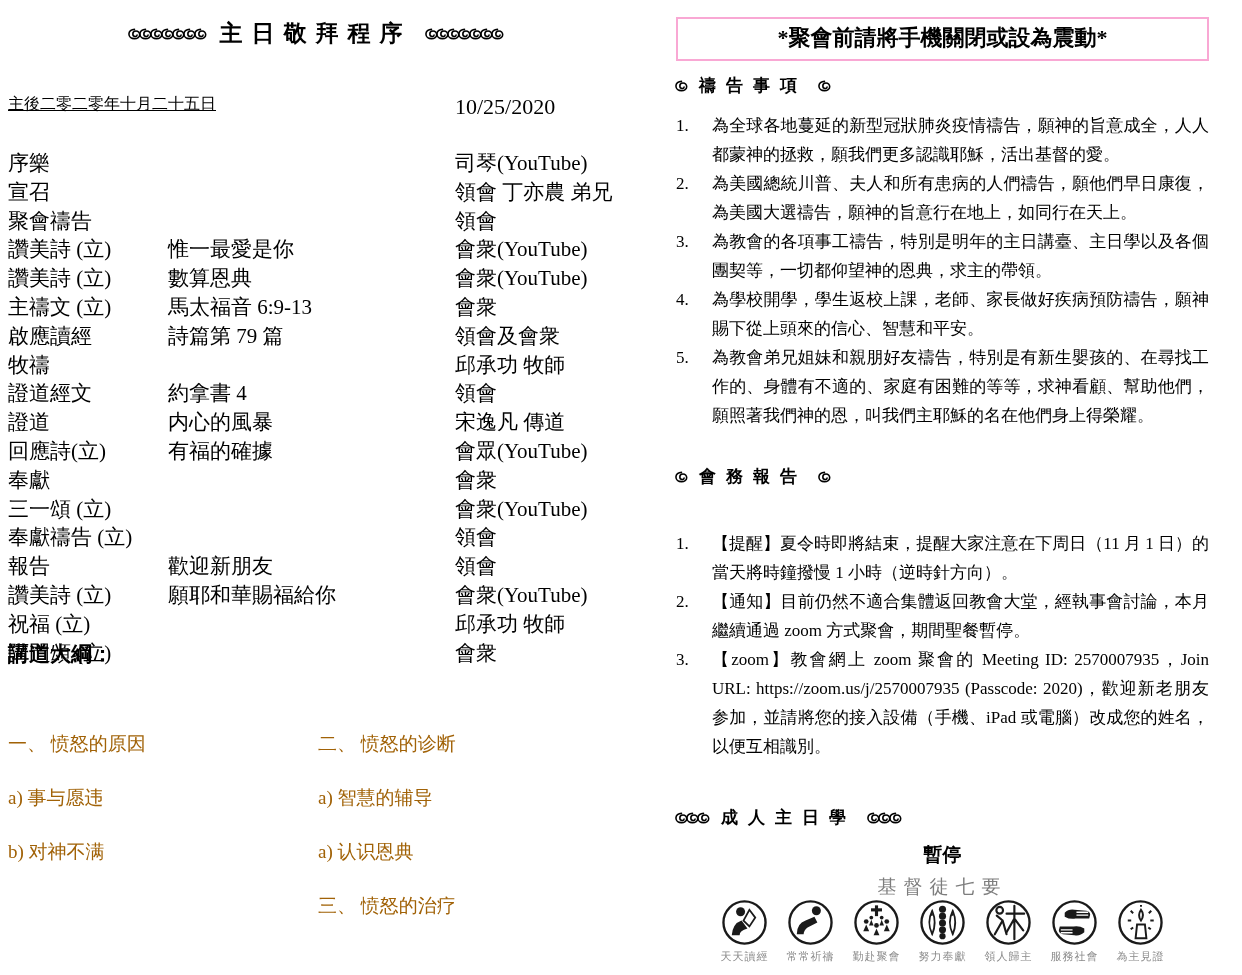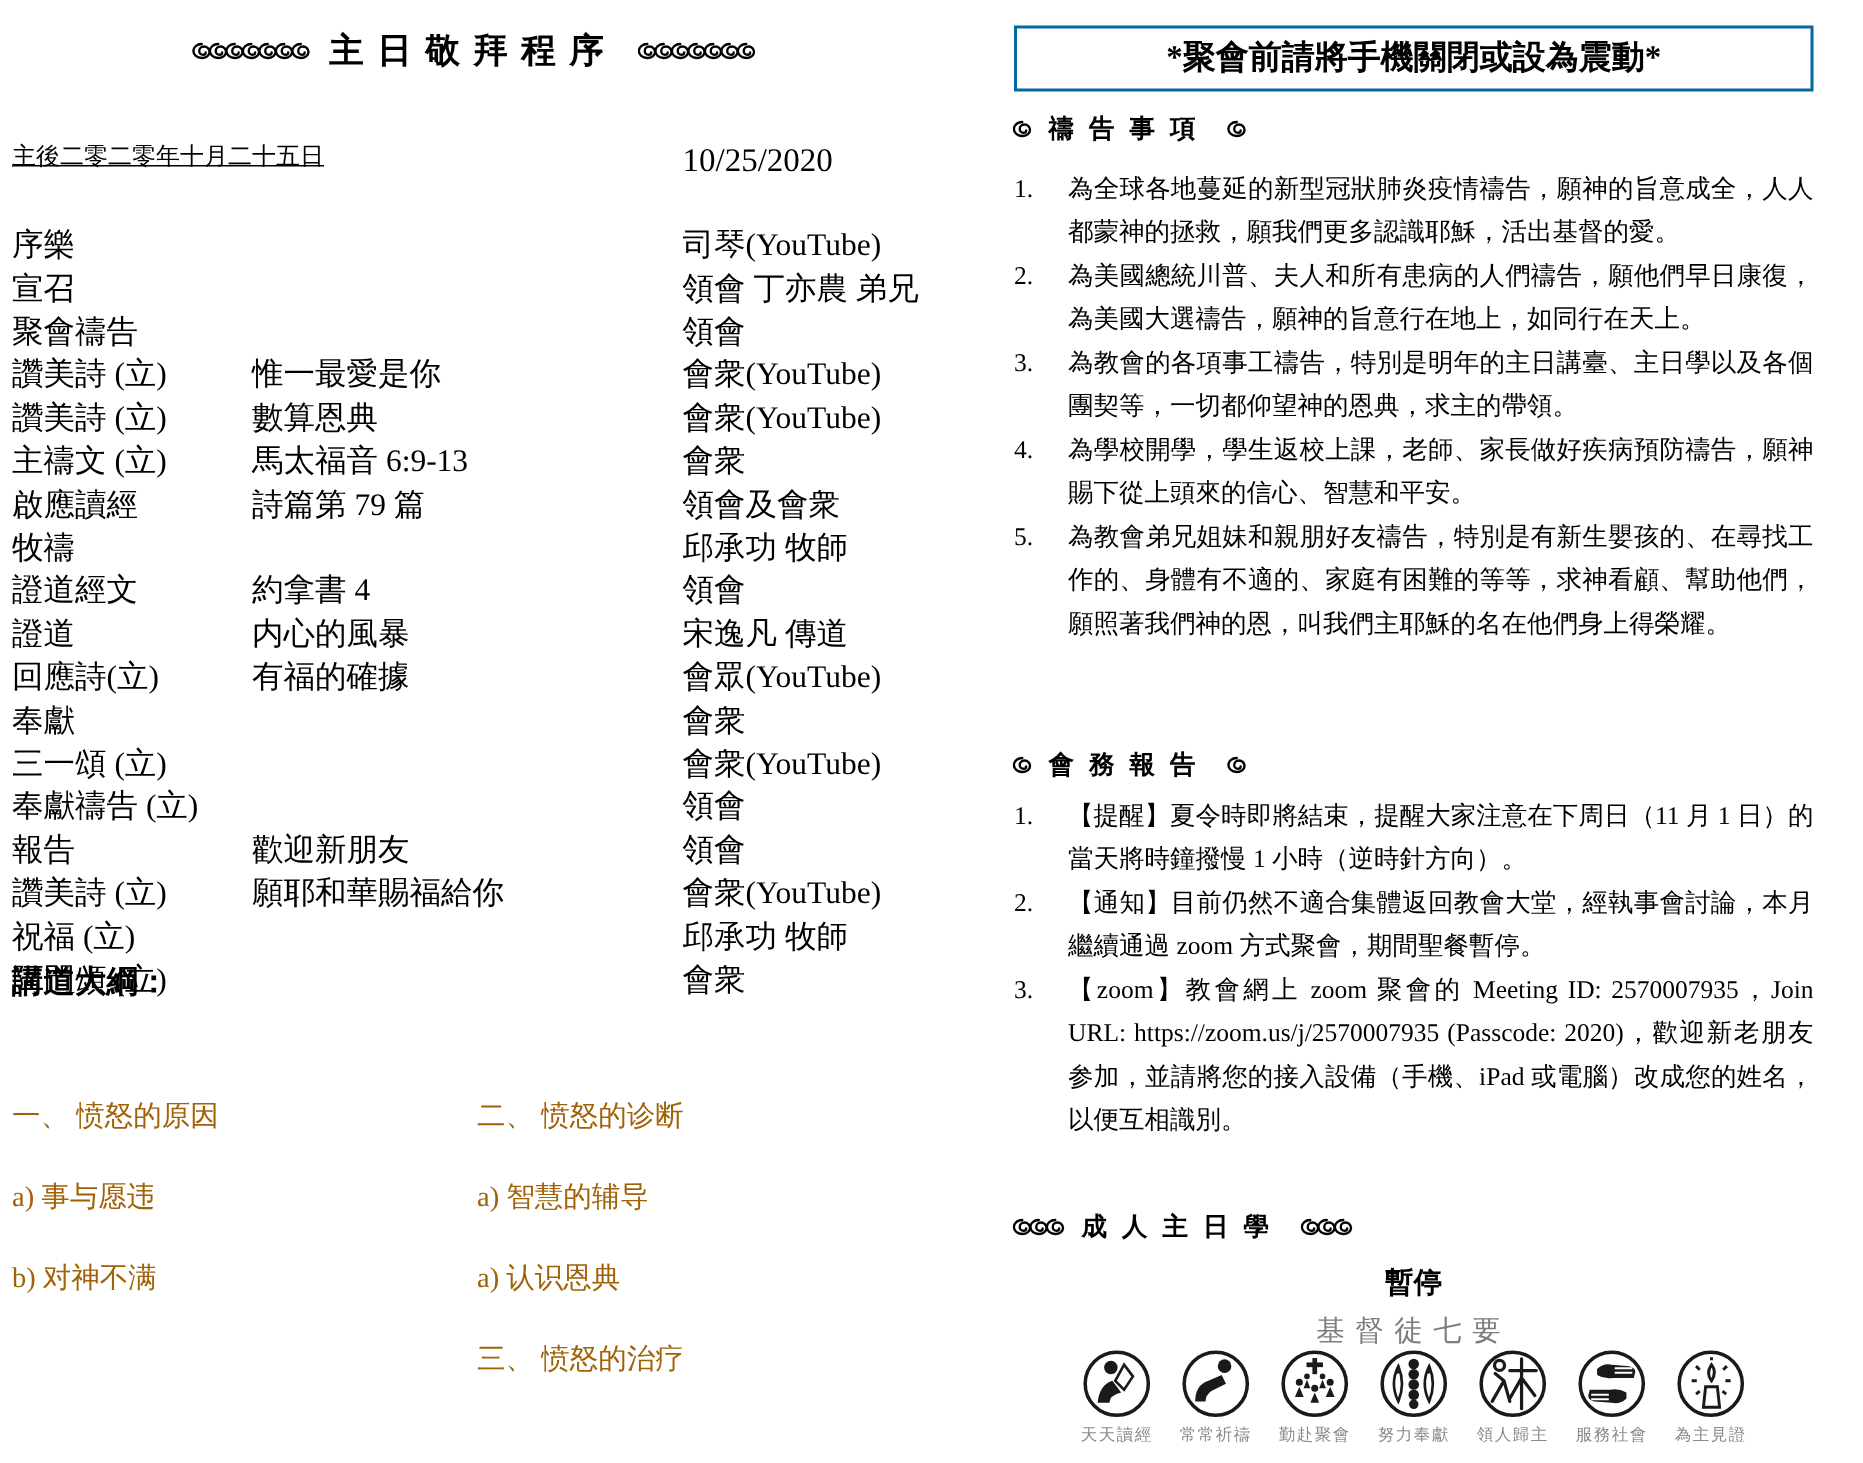--- a/index.html
+++ b/index.html
@@ -26,21 +26,21 @@
   .p-detail{width:287px;flex-shrink:0;}
   .p-who{flex:1;}
   .outline-title{position:absolute;left:0;top:640px;font-size:21px;font-weight:bold;}
   .outline-col{position:absolute;top:731px;width:300px;}
   .outline-col.oc-left{left:0;}
   .outline-col.oc-right{left:310px;}
   .outline-col div{height:54px;font-size:19px;color:#a16207;}
   
   .right-page{position:absolute;left:676px;top:0;width:533px;}
   .notice-box{
-    position:absolute;left:0;top:17px;width:529px;border:2px solid #0369a1;
+    position:absolute;left:0;top:17px;width:529px;border:2px solid #f9a8d4;
     text-align:center;font-size:22px;font-weight:bold;padding:4px 0 6px 0;
   }
   .sec-header{
     position:absolute;width:533px;text-align:left;font-size:17px;font-weight:bold;
     white-space:nowrap;
   }
   .sec-header .sec-text{letter-spacing:10px;margin:0 12px;vertical-align:middle;}
   .num-list{position:absolute;left:0;width:533px;}
   .num-item{display:flex;}
   .num-item .num{width:36px;flex-shrink:0;font-size:17px;line-height:29px;}
@@ -260,21 +260,21 @@
         <span class="num">4.</span>
         <span class="txt">為學校開學，學生返校上課，老師、家長做好疾病預防禱告，願神賜下從上頭來的信心、智慧和平安。</span>
       </div>
 
       <div class="num-item">
         <span class="num">5.</span>
         <span class="txt">為教會弟兄姐妹和親朋好友禱告，特別是有新生嬰孩的、在尋找工作的、身體有不適的、家庭有困難的等等，求神看顧、幫助他們，願照著我們神的恩，叫我們主耶穌的名在他們身上得榮耀。</span>
       </div>
     </div>
 
-  <div class="sec-header" style="top:498px;">
+  <div class="sec-header" style="top:465px;">
     <span class="deco"><svg width="13" height="12" viewBox="0 0 14 12">
           <path d="M7 1 C3.5 1 1 3.2 1 6 C1 8.8 3.5 11 7 11 C10 11 12.6 9.3 12.6 6.8 C12.6 4.4 10.8 2.8 8.6 2.8 C6.6 2.8 5.2 4.2 5.2 6 C5.2 7.5 6.3 8.7 7.9 8.7 C8.9 8.7 9.8 8 9.8 7" fill="none" stroke="#000" stroke-width="1.7" stroke-linecap="round"></path>
         </svg></span><span class="sec-text">會務報告</span><span class="deco"><svg width="13" height="12" viewBox="0 0 14 12">
           <path d="M7 1 C3.5 1 1 3.2 1 6 C1 8.8 3.5 11 7 11 C10 11 12.6 9.3 12.6 6.8 C12.6 4.4 10.8 2.8 8.6 2.8 C6.6 2.8 5.2 4.2 5.2 6 C5.2 7.5 6.3 8.7 7.9 8.7 C8.9 8.7 9.8 8 9.8 7" fill="none" stroke="#000" stroke-width="1.7" stroke-linecap="round"></path>
         </svg></span>
   </div>
 
   <div class="num-list" style="top:529px;">
 
       <div class="num-item">

